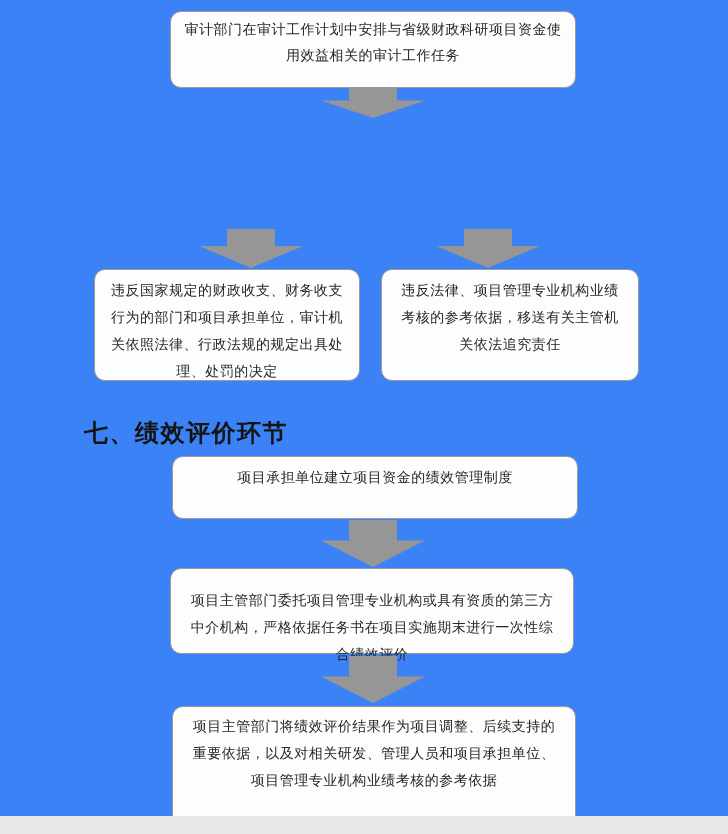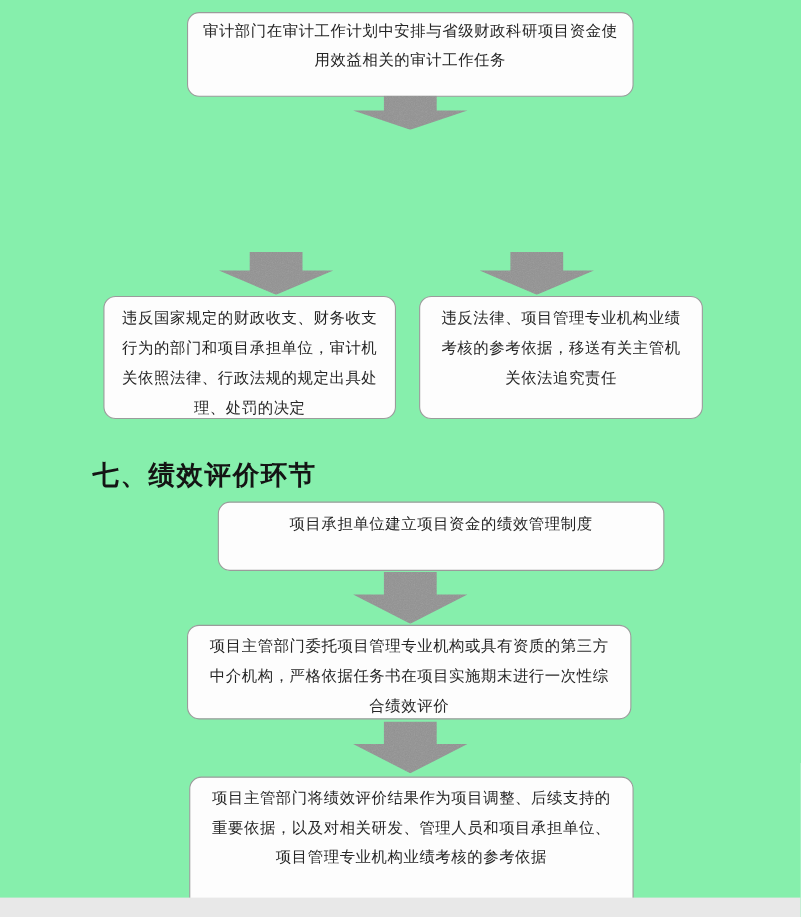--- a/index.html
+++ b/index.html
@@ -4,42 +4,42 @@
 <style>
   html, body { margin: 0; padding: 0; }
   body {
     width: 728px; height: 834px;
     background: #f4f4f4;
     font-family: "Liberation Serif", "DejaVu Serif", serif;
   }
   .page {
     position: relative;
     width: 728px; height: 834px;
-    background: #86efac;
+    background: #3b82f6;
     overflow: hidden;
   }
   .flow-box {
     position: absolute;
     box-sizing: border-box;
     border: 1px solid #9b9b9b;
     border-radius: 11px;
     background: #fdfdfd;
     color: #262626;
     font-size: 14px;
     line-height: 27px;
     letter-spacing: 0.5px;
     text-align: center;
     padding: 7px 13px 0 13px;
   }
   #box-plan            { left: 170px; top:  11px; width: 406px; height: 77px; padding-top: 5px; line-height: 26px; }
   #box-audit           { left: 168px; top: 116px; width: 404px; height: 112px; }
   #box-penalty         { left:  94px; top: 269px; width: 266px; height: 112px; }
   #box-referral        { left: 381px; top: 269px; width: 258px; height: 112px; }
-  #box-system          { left: 172px; top: 456px; width: 406px; height: 63px; margin-left: 26px;  }
-  #box-evaluation      { left: 170px; top: 568px; width: 404px; height: 86px; padding-top: 6px; }
+  #box-system          { left: 172px; top: 456px; width: 406px; height: 63px;  }
+  #box-evaluation      { left: 170px; top: 568px; width: 404px; height: 86px; padding-top: 18px; }
   #box-results         { left: 172px; top: 706px; width: 404px; height: 124px; padding-top: 6px; }
 
   .section-heading {
     position: absolute;
     left: 72px; top: 406px;
     margin: 12px;
     color: #141414;
     font-family: "Liberation Sans", "DejaVu Sans", sans-serif;
     font-weight: bold;
     font-size: 24px;

